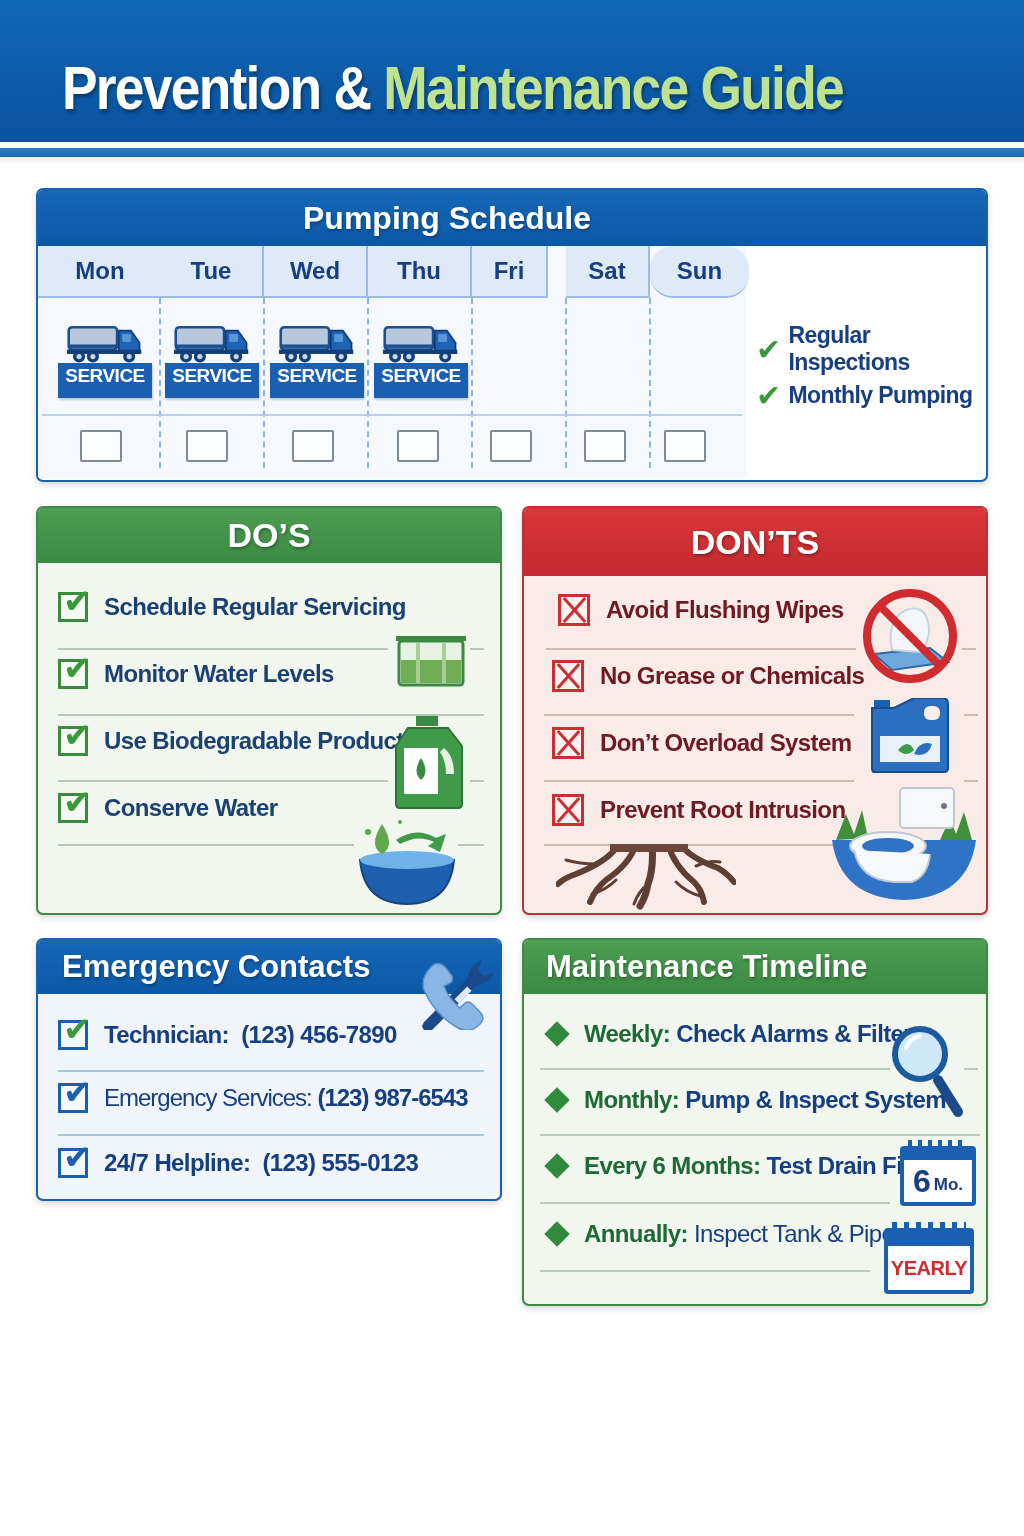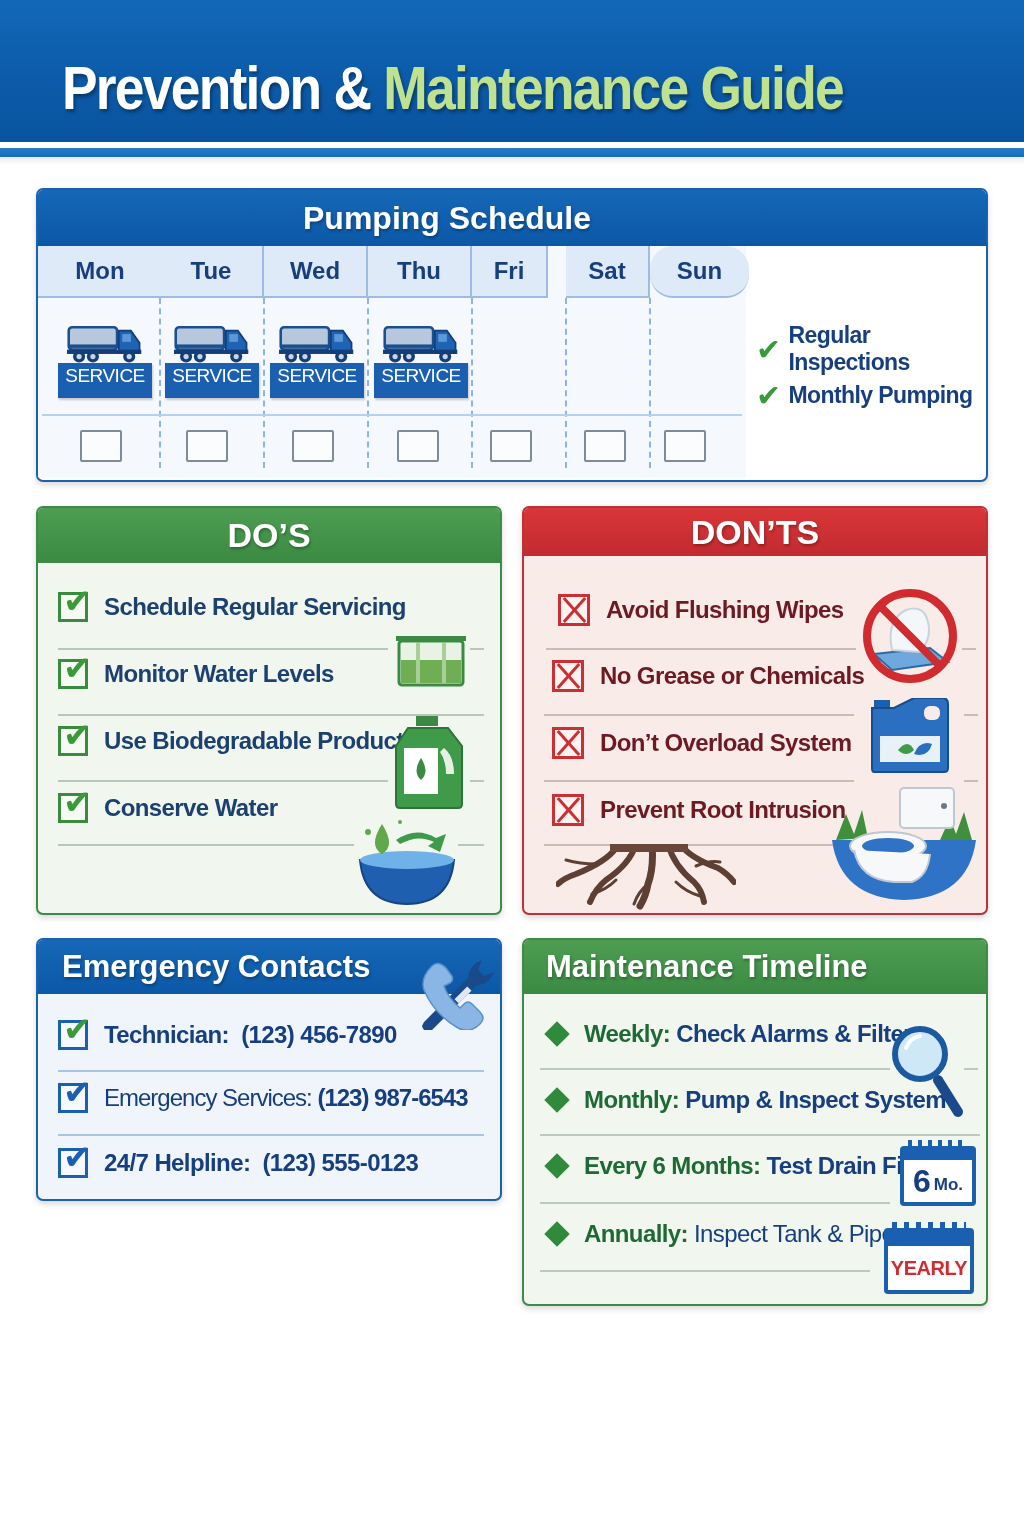--- a/index.html
+++ b/index.html
@@ -50,21 +50,21 @@
   }
   .pump-grid .col-line { position: absolute; top: 52px; height: 170px; border-left: 2px dashed #8db4e0; }
   .pump-grid .row-rule { position: absolute; left: 4px; top: 168px; width: 700px; height: 2px; background: #b7d0ee; }
   .service {
     position: absolute; top: 76px; width: 94px; height: 76px;
     display: flex; flex-direction: column; align-items: center;
   }
   .service svg { width: 92px; height: 48px; }
   .service-label {
     width: 94px; height: 40px; background: #1a5fb0; color: #fff;
-    font-weight: normal; font-size: 19px; text-align: center; line-height: 26px;
+    font-weight: bold; font-size: 19px; text-align: center; line-height: 26px;
     letter-spacing: -0.5px; box-shadow: 1px 2px 2px rgba(0,0,0,0.2);
   }
   .day-check {
     position: absolute; top: 184px; width: 42px; height: 32px;
     border: 2px solid #7f8b99; background: #fbfcfd; border-radius: 2px;
   }
   .pump-notes { position: absolute; left: 718px; top: 136px; }
   .pump-note { display: flex; align-items: center; height: 46px; font-size: 23px; font-weight: bold; color: #173f80; letter-spacing: -0.6px; }
   .pump-note .tick { color: #3a9a3a; font-size: 30px; margin-right: 8px; font-weight: bold; }
 
@@ -81,21 +81,21 @@
   .dos .txt { color: #1b4170; }
   .chk-box {
     width: 30px; height: 30px; border: 3px solid #3a8b3e; margin-right: 16px; position: relative; background: #f5faf3;
   }
   .chk-box .mark { position: absolute; left: 2px; top: -14px; font-size: 34px; color: #3a9a3a; font-weight: bold; }
   .rule { position: absolute; height: 2px; background: #b8c8b8; }
 
   
   .donts { left: 522px; top: 506px; width: 466px; height: 409px; border: 2px solid #b8343a; background: #f8ebe8; }
   .donts .card-head {
-    height: 48px; background: linear-gradient(180deg,#d93638,#c22a2f);
+    height: 68px; background: linear-gradient(180deg,#d93638,#c22a2f);
     justify-content: center; font-size: 34px;
   }
   .donts .txt { color: #6e1a22; }
   .x-box {
     width: 32px; height: 32px; border: 3px solid #cc2f33; margin-right: 16px; position: relative; background: #fcf3f1;
   }
   .x-box::before, .x-box::after {
     content: ""; position: absolute; left: 12px; top: -3px; width: 3px; height: 32px; background: #cc2f33;
   }
   .x-box::before { transform: rotate(42deg); }

